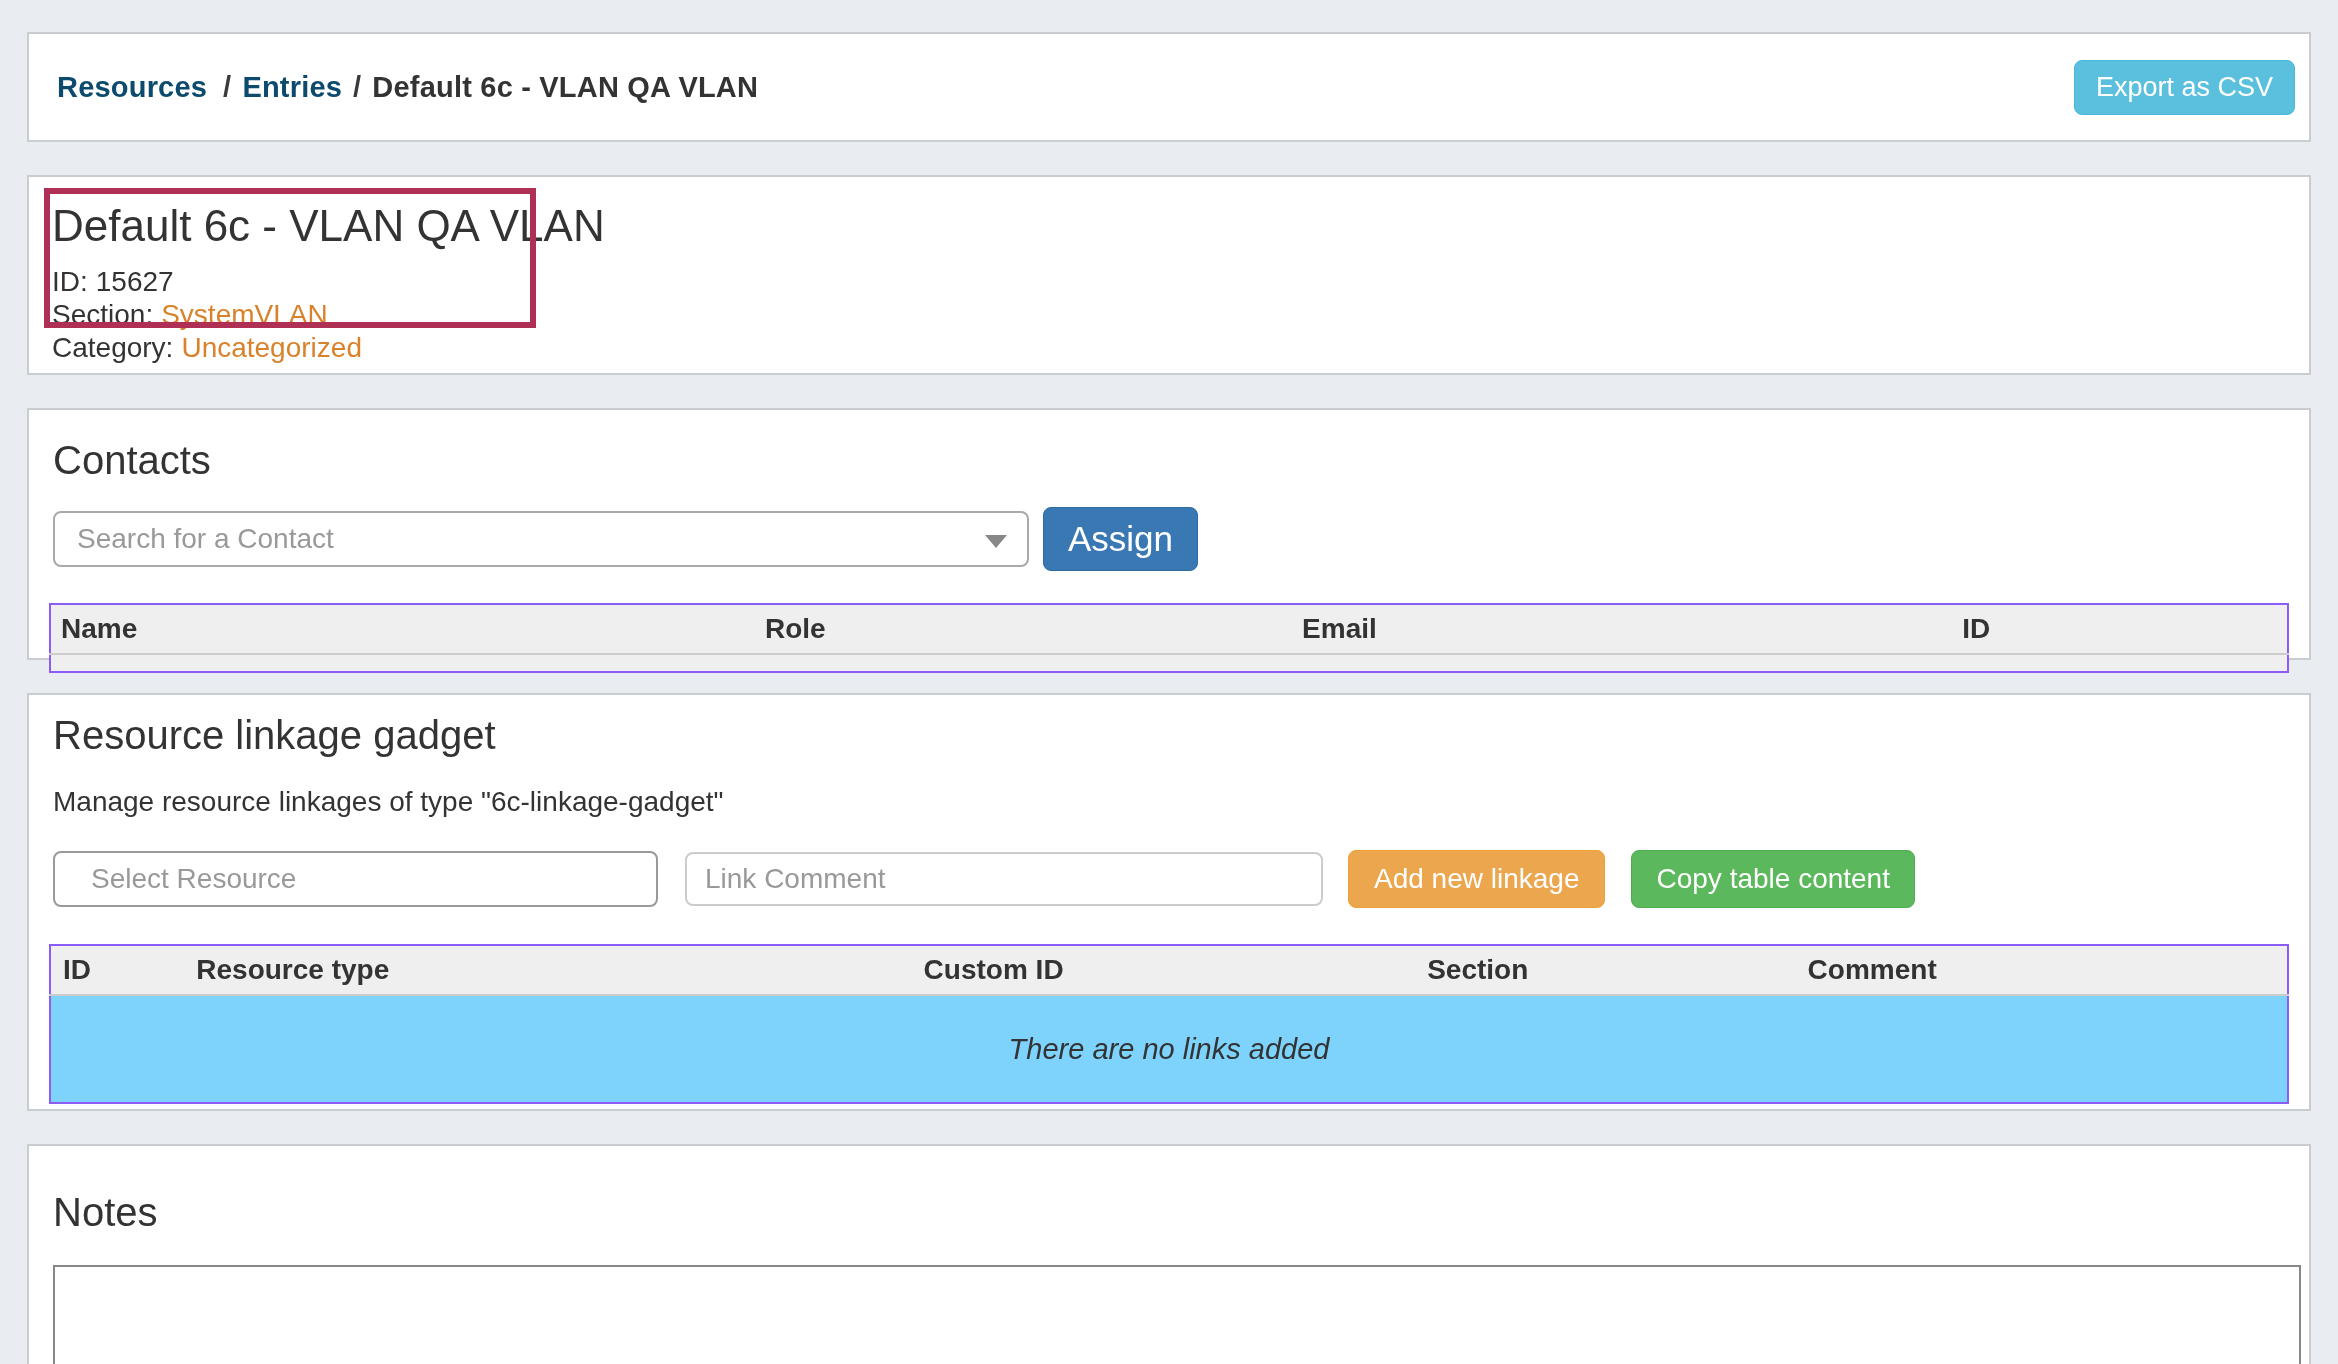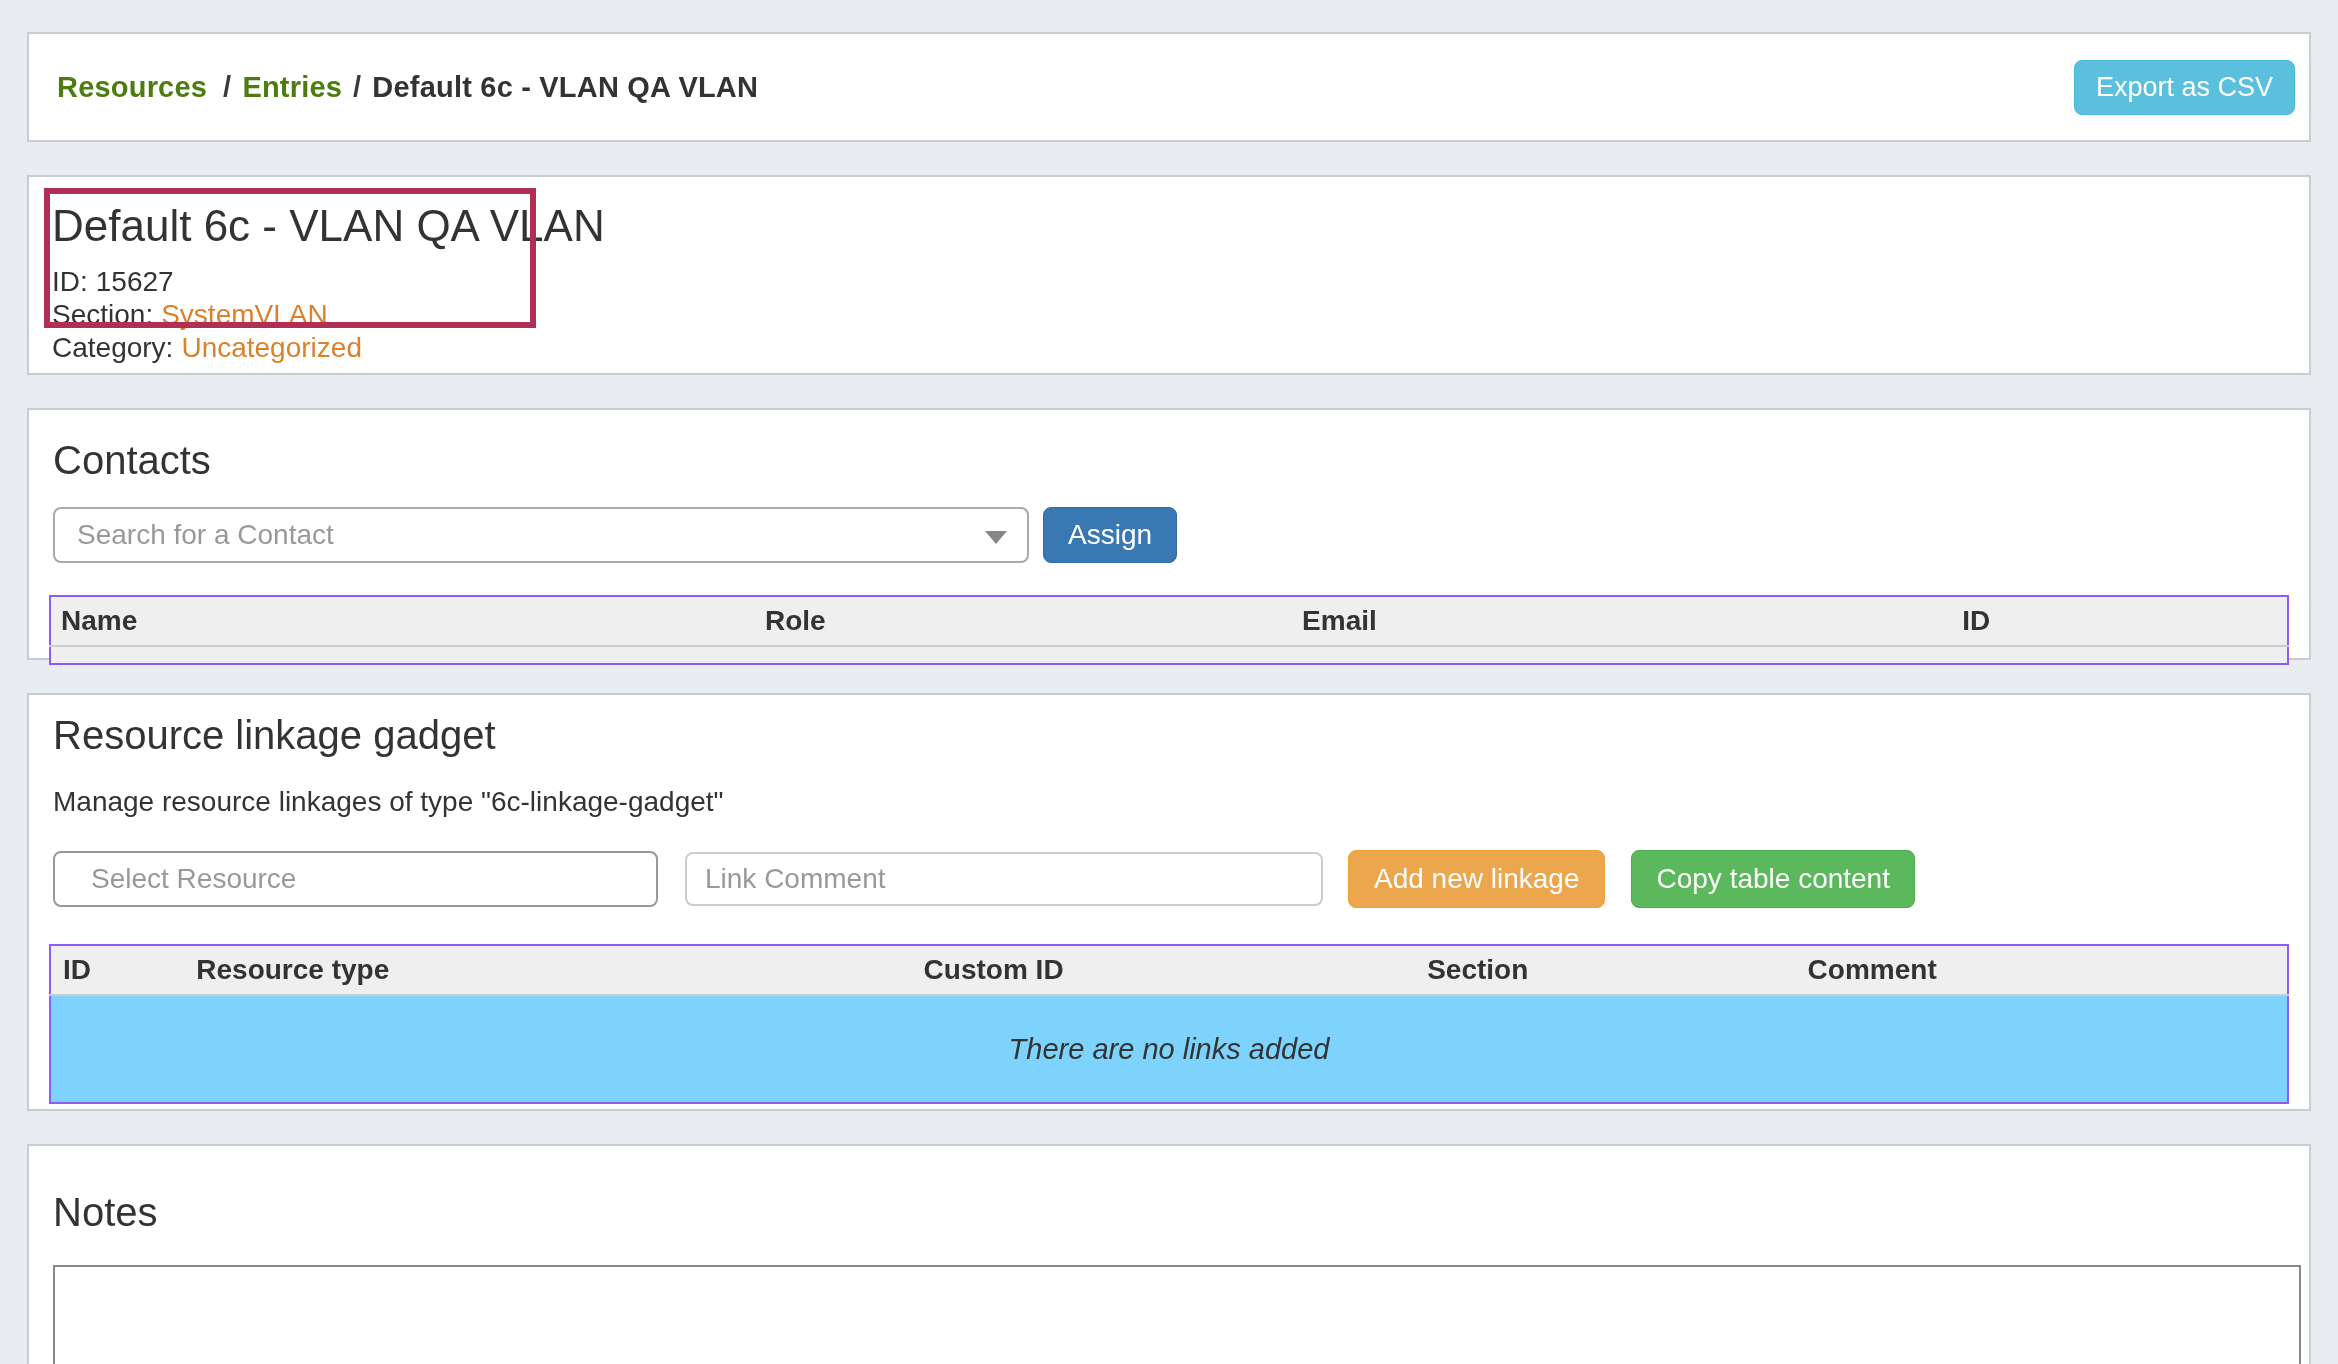--- a/index.html
+++ b/index.html
@@ -19,21 +19,21 @@
   
   .panel-breadcrumb {
     margin-top: 32px;
     height: 110px;
     display: flex;
     align-items: center;
     justify-content: space-between;
     padding: 0 14px 0 28px;
   }
   .breadcrumb { font-size: 29px; font-weight: bold; letter-spacing: 0.2px; }
-  .crumb-link { color: #4d7c0f; text-decoration: none; cursor: pointer; }
+  .crumb-link { color: #0c4a6e; text-decoration: none; cursor: pointer; }
   .crumb-sep { color: #3a3a3a; margin: 0 11px; }
   .crumb-sep.first { margin-left: 16px; }
   .crumb-current { color: #333; }
   .btn {
     display: inline-block;
     border: 1px solid transparent;
     border-radius: 8px;
     color: #fff;
     font-family: inherit;
     cursor: pointer;
@@ -86,21 +86,21 @@
     top: 24px;
     width: 0; height: 0;
     border-left: 11px solid transparent;
     border-right: 11px solid transparent;
     border-top: 13px solid #888;
     cursor: pointer;
   }
   .btn-assign {
     background: #3a78b3;
     border-color: #2e6da4;
-    font-size: 28px;
+    font-size: 35px;
     padding: 11px 24px;
     margin-left: 14px;
   }
   table { width: 100%; border-collapse: collapse; }
   .data-table { margin-top: 32px; border: 2px solid #8b5cf6; }
   .data-table th {
     background: #efefef;
     font-size: 28px;
     font-weight: bold;
     color: #333;

